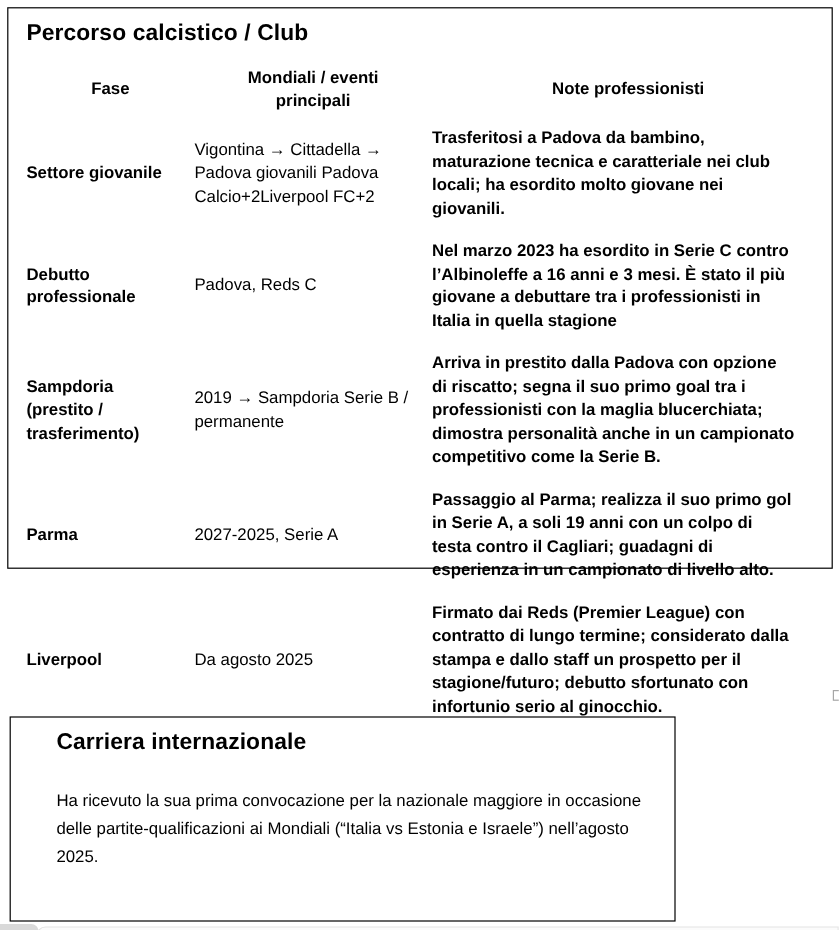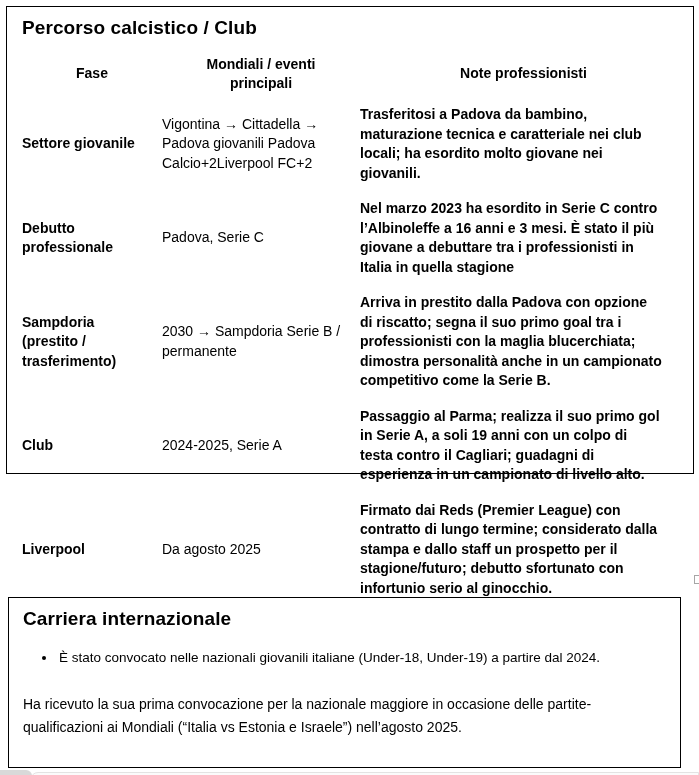--- a/index.html
+++ b/index.html
@@ -10,21 +10,21 @@
     color:#000000;
     overflow:hidden;
     position:relative;
   }
   .doc-box {
     position:absolute;
     background:#ffffff;
     border:1.5px solid #000000;
   }
   #club-box { left:6px; top:6px; width:688px; height:468px; }
-  #intl-box { left:8px; top:597px; width:673px; height:171px; }
+  #intl-box { left:8px; top:597px; width:555px; height:171px;padding-left:24px; }
 
   .section-title {
     font-size:19px;
     font-weight:bold;
     line-height:26px;
     margin:8px 0 0 15px;
     letter-spacing:0.1px;
   }
 
   table.career {
@@ -126,47 +126,44 @@
       </tr>
     </thead>
     <tbody>
       <tr class="r0">
         <td class="fase">Settore giovanile</td>
         <td class="squadre">Vigontina → Cittadella → Padova giovanili Padova Calcio+2Liverpool FC+2</td>
         <td class="note">Trasferitosi a Padova da bambino, maturazione tecnica e caratteriale nei club locali; ha esordito molto giovane nei giovanili.</td>
       </tr>
       <tr class="r1">
         <td class="fase">Debutto professionale</td>
-        <td class="squadre">Padova, Serie C</td>
+        <td class="squadre">Padova, Reds C</td>
         <td class="note">Nel marzo 2023 ha esordito in Serie C contro l’Albinoleffe a 16 anni e 3 mesi. È stato il più giovane a debuttare tra i professionisti in Italia in quella stagione</td>
       </tr>
       <tr class="r2">
         <td class="fase">Sampdoria (prestito / trasferimento)</td>
-        <td class="squadre">2030 → Sampdoria Serie B / permanente</td>
+        <td class="squadre">2019 → Sampdoria Serie B / permanente</td>
         <td class="note">Arriva in prestito dalla Padova con opzione di riscatto; segna il suo primo goal tra i professionisti con la maglia blucerchiata; dimostra personalità anche in un campionato competitivo come la Serie B.</td>
       </tr>
       <tr class="r3">
-        <td class="fase">Club</td>
-        <td class="squadre">2024-2025, Serie A</td>
+        <td class="fase">Parma</td>
+        <td class="squadre">2027-2025, Serie A</td>
         <td class="note">Passaggio al Parma; realizza il suo primo gol in Serie A, a soli 19 anni con un colpo di testa contro il Cagliari; guadagni di esperienza in un campionato di livello alto.</td>
       </tr>
       <tr class="r4">
         <td class="fase">Liverpool</td>
         <td class="squadre">Da agosto 2025</td>
         <td class="note">Firmato dai Reds (Premier League) con contratto di lungo termine; considerato dalla stampa e dallo staff un prospetto per il stagione/futuro; debutto sfortunato con infortunio serio al ginocchio.</td>
       </tr>
     </tbody>
   </table>
 </section>
 
 <div id="resize-handle"></div>
 
 <section class="doc-box" id="intl-box">
   <h2 class="section-title">Carriera internazionale</h2>
-  <ul class="intl-list">
-    <li>È stato convocato nelle nazionali giovanili italiane (Under-18, Under-19) a partire dal 2024.</li>
-  </ul>
   <p class="intl-para">Ha ricevuto la sua prima convocazione per la nazionale maggiore in occasione delle partite-qualificazioni ai Mondiali (“Italia vs Estonia e Israele”) nell’agosto 2025.</p>
 </section>
 
 <div id="bottom-strip"></div>
 <div id="bottom-tab"></div>
 <div id="bottom-card-edge"></div>
 
 </body></html>

